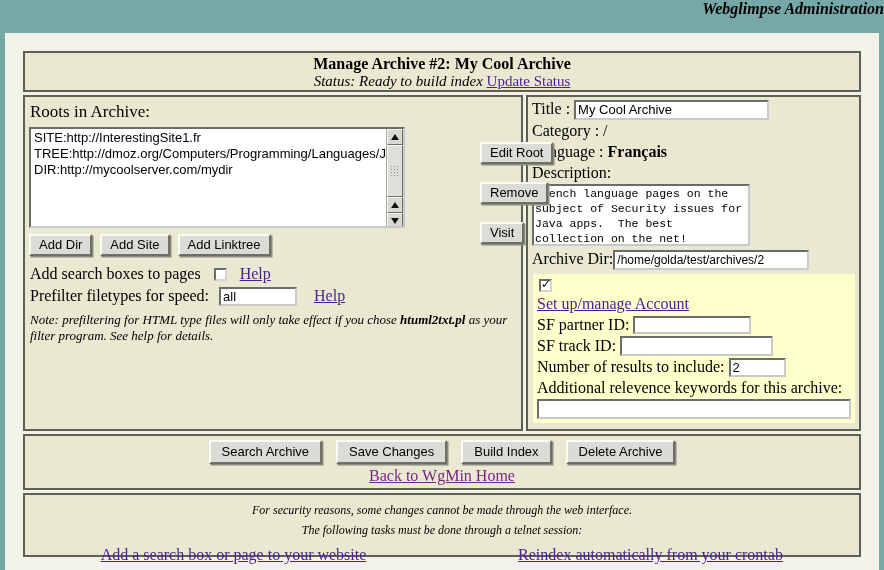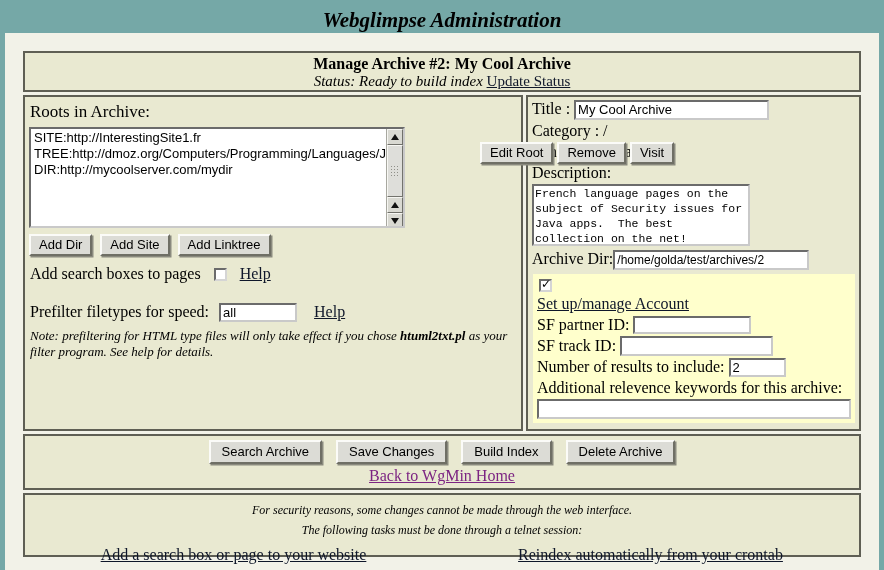--- a/index.html
+++ b/index.html
@@ -5,25 +5,25 @@
   * { box-sizing: border-box; margin: 0; padding: 0; }
   html, body { width: 884px; height: 570px; }
   body {
     background: #75a8a7;
     font-family: "Liberation Serif", serif;
     color: #000;
     overflow: hidden;
   }
   .page { position: relative; width: 884px; height: 570px; }
   .page-title {
-    text-align: center;
+    text-align: right;
     font-style: italic;
     font-weight: bold;
-    font-size: 21px;
-    padding-top: 8px;
+    font-size: 16px;
+    padding-top: 0;
     height: 33px;
   }
   .frame {
     position: absolute;
     left: 5px; top: 33px;
     width: 874px;
     background: #f2f2e8;
     padding: 18px;
     display: flex;
     flex-direction: column;
@@ -31,21 +31,21 @@
   }
   .cell {
     background: #e9e9d1;
     border: 2px solid #5f5f54;
   }
   
   .header-cell { height: 41px; text-align: center; padding-top: 2px; }
   .hdr-title { font-weight: bold; font-size: 16px; }
   .hdr-status { font-size: 15px; }
   .hdr-status .status-text { font-style: italic; }
-  a.link { color: #0f172a; text-decoration: underline; cursor: pointer; }
+  a.link { color: #4c1d95; text-decoration: underline; cursor: pointer; }
   a.vlink { color: #7c2482; text-decoration: underline; cursor: pointer; text-align: right; }
   
   .main-row { display: flex; gap: 3px; height: 336px; }
   .left-cell { width: 533px; position: relative; padding: 2px 3px; }
   .right-cell { flex: 1; padding: 1px 4px; font-size: 16px; }
   .roots-heading { font-size: 17px; margin: 3px 0 5px 2px; }
   
   .listbox {
     position: relative;
     width: 376px; height: 101px;
@@ -97,26 +97,26 @@
     color: #000;
     background: #dcdcd6;
     border: 2px solid; border-color: #fbfbf8 #6f6f65 #6f6f65 #fbfbf8;
     box-shadow: 1.5px 1.5px 0 #8a8a7e;
     padding: 1px 8px 2px 8px;
     cursor: pointer;
     white-space: nowrap;
   }
   .edit-col {
     position: absolute; left: 455px; top: 45px;
-    display: flex; flex-direction: row; gap: 4px; align-items: flex-start;
+    display: flex; flex-direction: column; gap: 18px; align-items: flex-start;
   }
   .add-row { margin: 6px 0 0 1px; display: flex; gap: 8px; }
   .line { font-size: 16px; margin-left: 2px; }
   .searchboxes { margin-top: 9px; }
-  .prefilter { margin-top: 20px; }
+  .prefilter { margin-top: 4px; }
   .checkbox {
     display: inline-block; width: 13px; height: 13px;
     background: #fff;
     border: 2px solid; border-color: #6b6b6b #d5d5d5 #d5d5d5 #6b6b6b;
     position: relative; vertical-align: -2px;
     cursor: pointer;
   }
   .checkbox[data-checked]::after {
     content: "\2713";
     position: absolute; top: -4px; left: 0;

